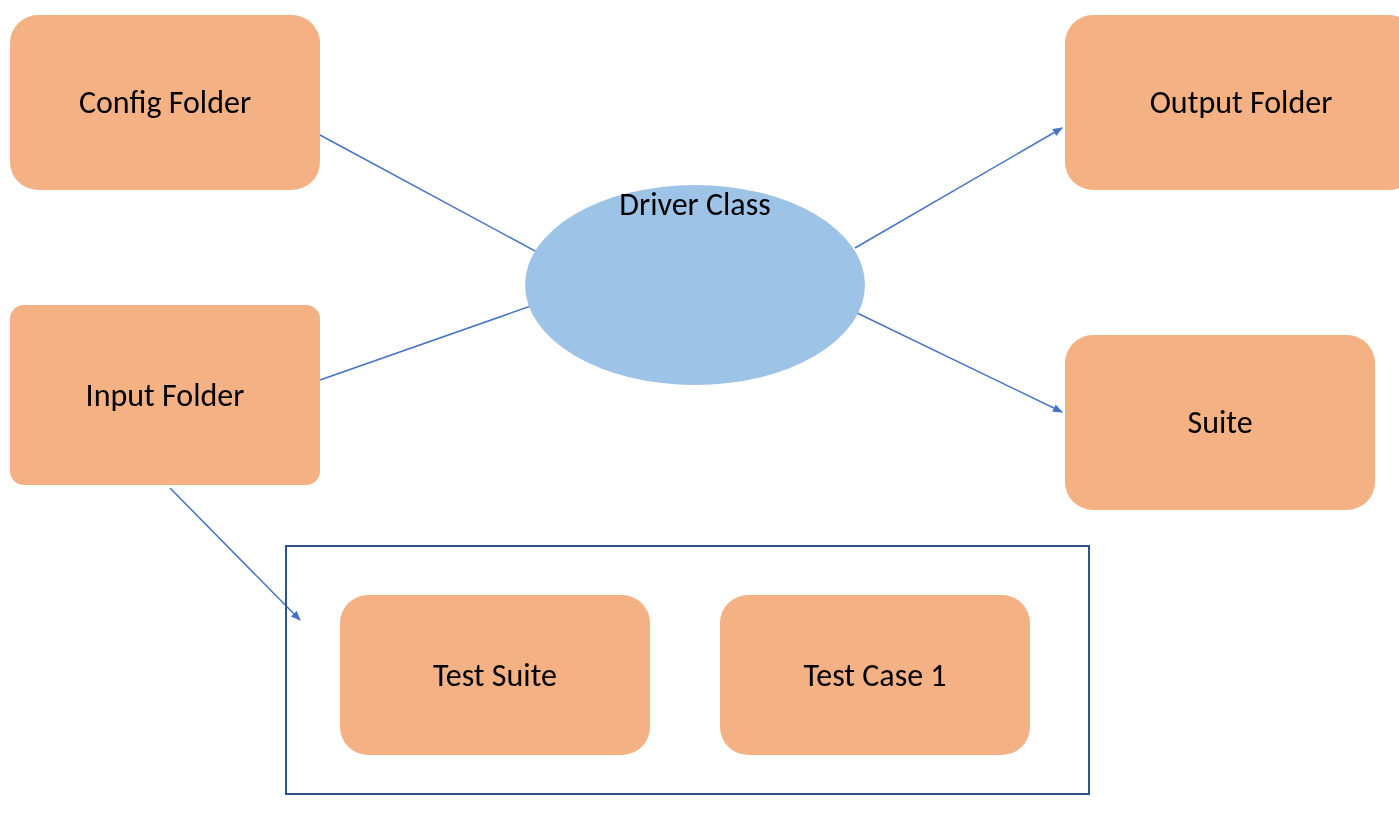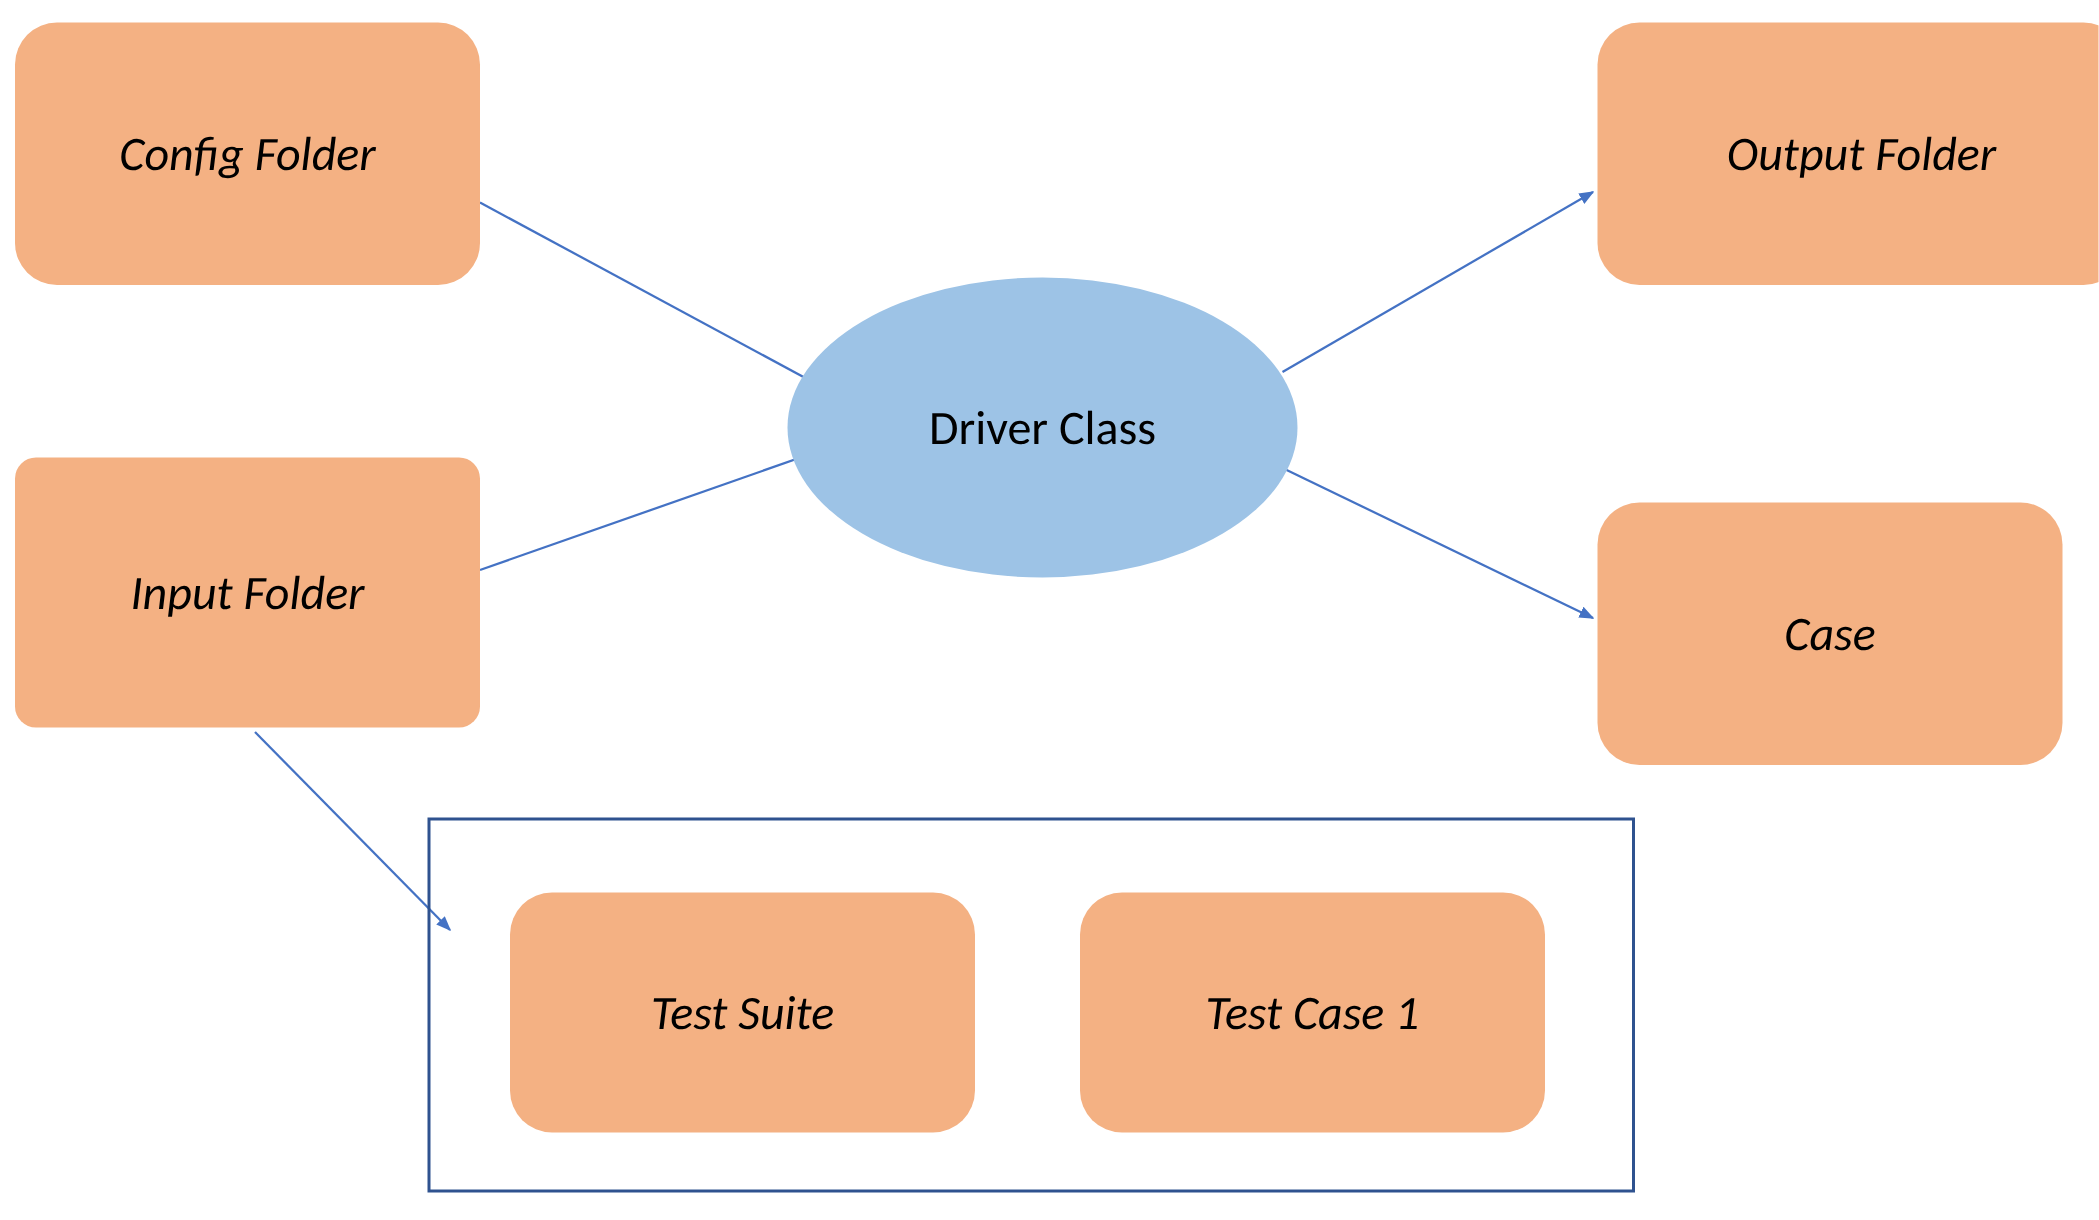--- a/index.html
+++ b/index.html
@@ -19,28 +19,26 @@
     position: absolute;
     background: #F4B183;
     border-radius: 28px;
     display: flex;
     align-items: center;
     justify-content: center;
     font-size: 32px;
     color: #000;
     text-align: center;
     box-sizing: border-box;
-    font-style: italic;
   }
   .node-ellipse {
     position: absolute;
     background: #9DC3E6;
     border-radius: 50%;
     display: flex;
-    align-items: center;
     justify-content: center;
     font-size: 32px;
     color: #000;
     text-align: center;
     box-sizing: border-box;
   }
   .container-box {
     position: absolute;
     border: 2px solid #2F528F;
     box-sizing: border-box;
@@ -87,21 +85,21 @@
 
   <div class="node-ellipse" style="left:525px; top:185px; width:340px; height:200px;">
     <span>Driver Class</span>
   </div>
 
   <div class="node-rect" style="left:1065px; top:15px; width:352px; height:175px;">
     <span>Output Folder</span>
   </div>
 
   <div class="node-rect" style="left:1065px; top:335px; width:310px; height:175px;">
-    <span>Case</span>
+    <span>Suite</span>
   </div>
 
   <div class="container-box" style="left:285px; top:545px; width:805px; height:250px;">
   </div>
 
   <div class="node-rect" style="left:340px; top:595px; width:310px; height:160px;text-align:center;">
     <span>Test Suite</span>
   </div>
 
   <div class="node-rect" style="left:720px; top:595px; width:310px; height:160px;">

